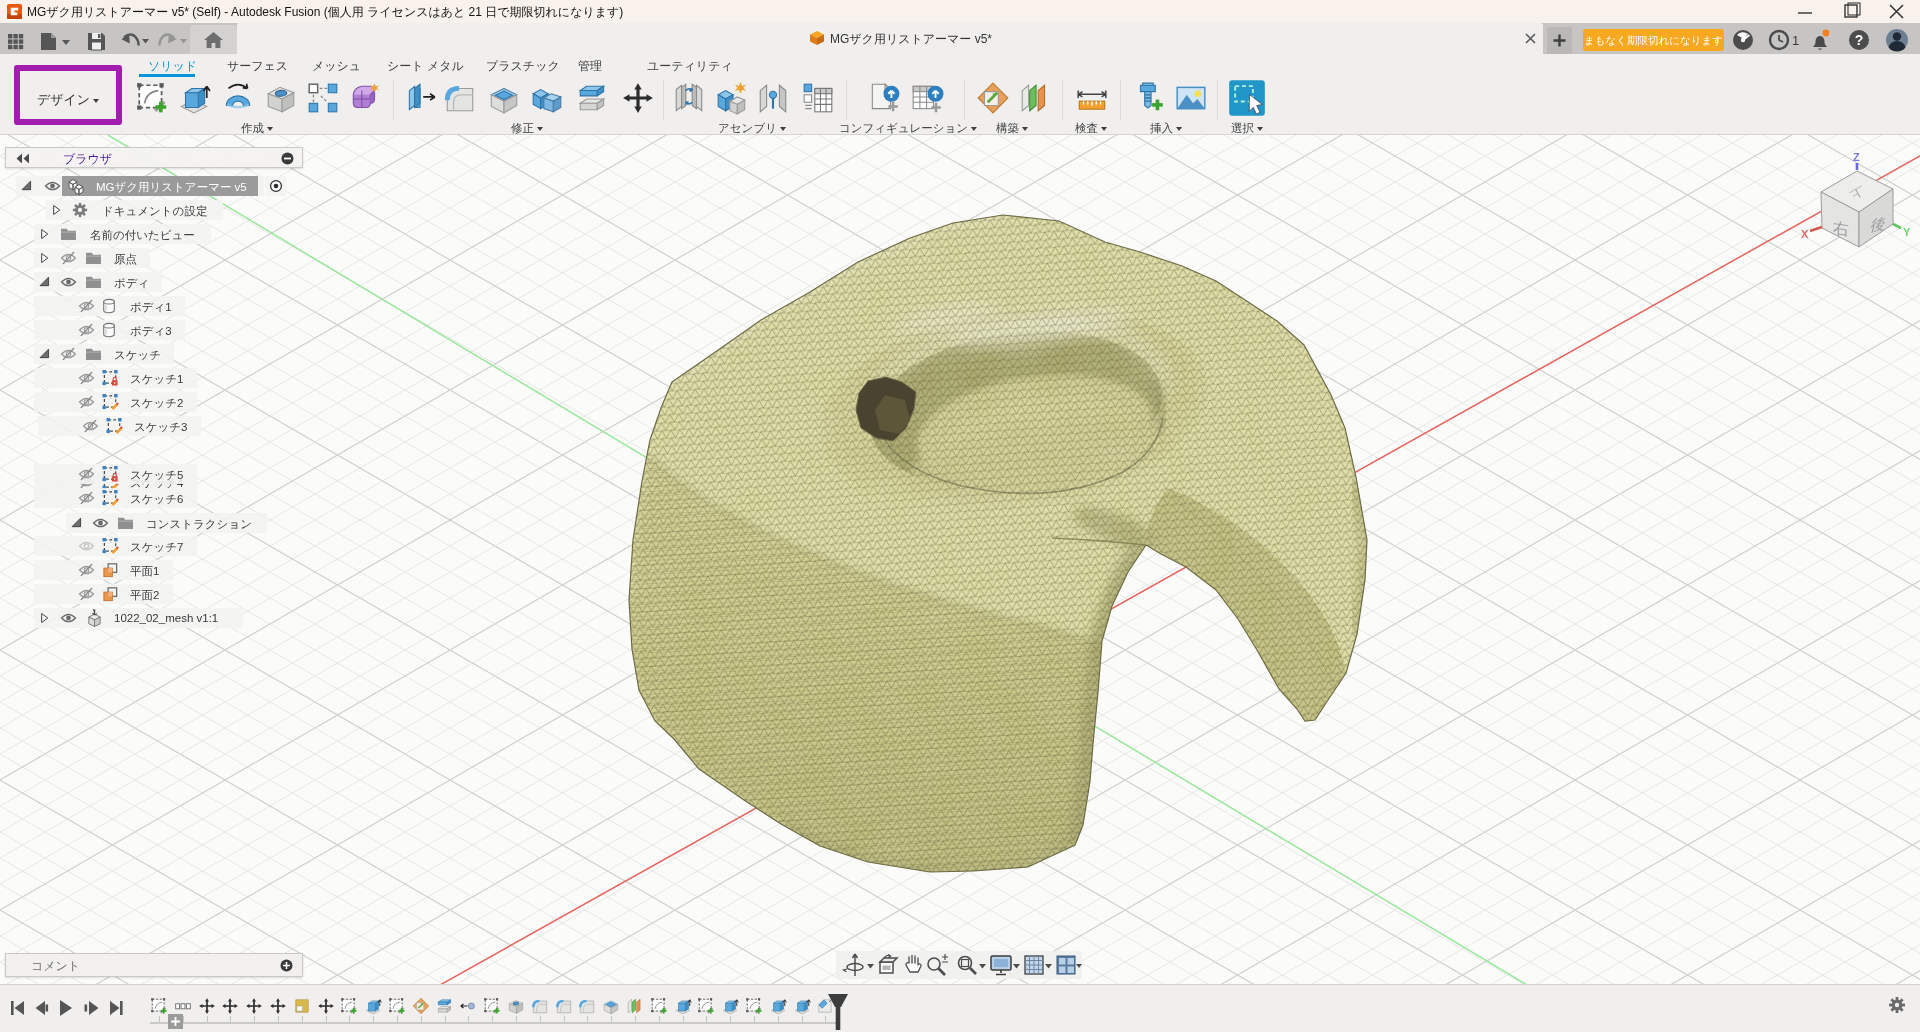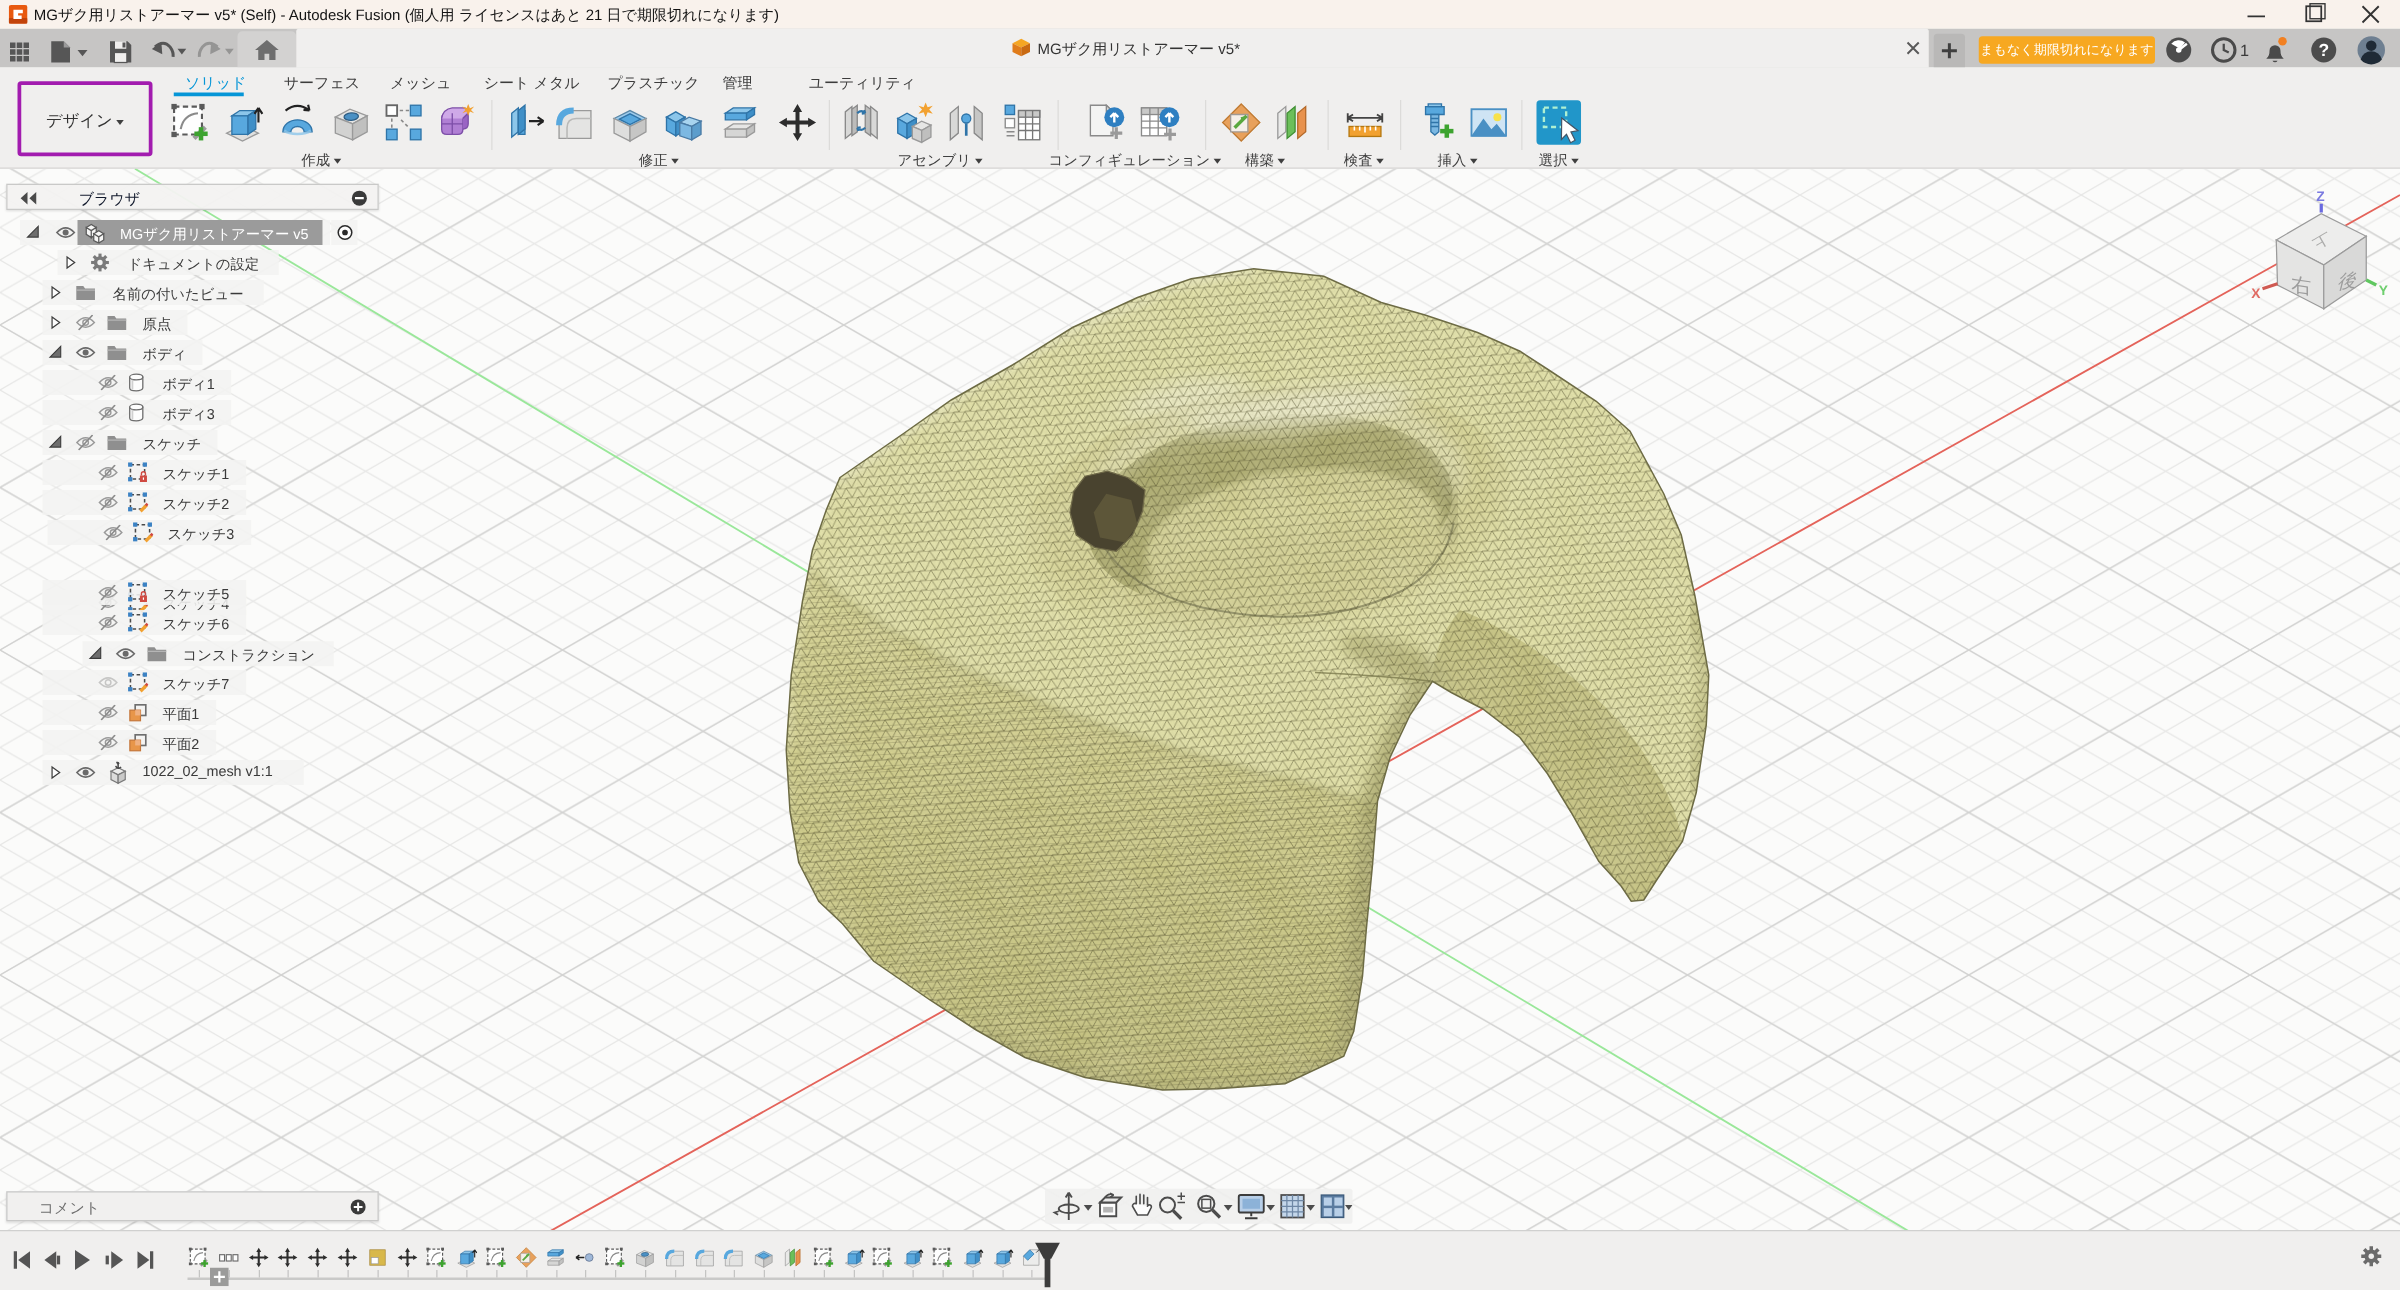--- a/index.html
+++ b/index.html
@@ -12,34 +12,34 @@
   #titlebar .title { left:27px; top:4px; font-size:12px; color:#141414; white-space:nowrap; }
   
   #tabstrip { left:0; top:23px; width:1920px; height:31px; background:#c6c5c4; }
   #home-btn { left:190px; top:25px; width:47px; height:29px; background:#d3d2d1; border-radius:4px 4px 0 0; }
   #doc-tab { left:237px; top:23px; width:1306px; height:31px; background:#f0efee; border-radius:2px 2px 0 0; }
   #doc-tab .tab-label { font-size:12px; color:#333; }
   #plus-tab { left:1547px; top:27px; width:25px; height:27px; background:#b9b8b7; border-radius:3px 3px 0 0; }
   #license-badge { left:1583px; top:29px; width:141px; height:22px; background:#f7a821; border-radius:3px; color:#fff; font-size:10.5px; text-align:center; line-height:22px; white-space:nowrap; }
   
   #ribbon { left:0; top:54px; width:1920px; height:81px; background:#f0efee; border-bottom:1px solid #d5d4d2; }
-  #workspace-btn { left:14px; top:11px; width:108px; height:60px; border:3px solid #a21caf; border-radius:3px; font-size:13px; color:#333; }
+  #workspace-btn { left:14px; top:11px; width:108px; height:60px; border:6px solid #a21caf; border-radius:3px; font-size:13px; color:#333; }
   .rtab { position:absolute; top:4px; font-size:12px; color:#3c3c3c; }
   .rtab.active { color:#0696d7; }
   #rtab-underline { position:absolute; left:139px; top:20px; width:56px; height:3px; background:#0696d7; }
   .rgroup-label { position:absolute; top:67px; font-size:11.5px; color:#3f3f3f; white-space:nowrap; text-align:center; }
   .rsep { position:absolute; top:26px; width:1px; height:40px; background:#dcdbd9; }
   .ricon { position:absolute; top:27px; width:34px; height:34px; }
   .caret { display:inline-block; width:0; height:0; border-left:3.5px solid transparent; border-right:3.5px solid transparent; border-top:4px solid #3f3f3f; vertical-align:middle; margin-left:3px; }
   
   #viewport { left:0; top:135px; width:1920px; height:849px; }
   
   #browser { left:0; top:143px; width:330px; }
   #browser-header { position:absolute; left:5px; top:4px; width:298px; height:21px; background:rgba(243,242,241,.95); border:1px solid #c9c9c8; box-shadow:0 1px 2px rgba(0,0,0,.12); }
-  #browser-header .bh-label { position:absolute; left:57px; top:3px; font-size:12px; color:#0f172a; }
+  #browser-header .bh-label { position:absolute; left:57px; top:3px; font-size:12px; color:#4c1d95; }
   .brow { position:absolute; height:20px; }
   .brow .pill { position:absolute; left:0; top:0; height:20px; background:rgba(243,242,241,.88); }
   .brow .lbl { position:absolute; top:3.5px; font-size:11.5px; color:#3a3a3a; white-space:nowrap; }
   .brow.sel .lbl { color:#fff; font-weight:normal; }
   
   #comment-box { left:5px; top:953px; width:298px; height:24px; background:#f1f0ef; border:1px solid #c8c8c7; box-shadow:0 1px 2px rgba(0,0,0,.12); }
   #comment-box .c-label { position:absolute; left:25px; top:4px; font-size:12px; color:#6e6e6e; }
   
   #navbar { left:836px; top:951px; width:246px; height:28px; background:rgba(240,239,238,.9); border-radius:2px; }
   

